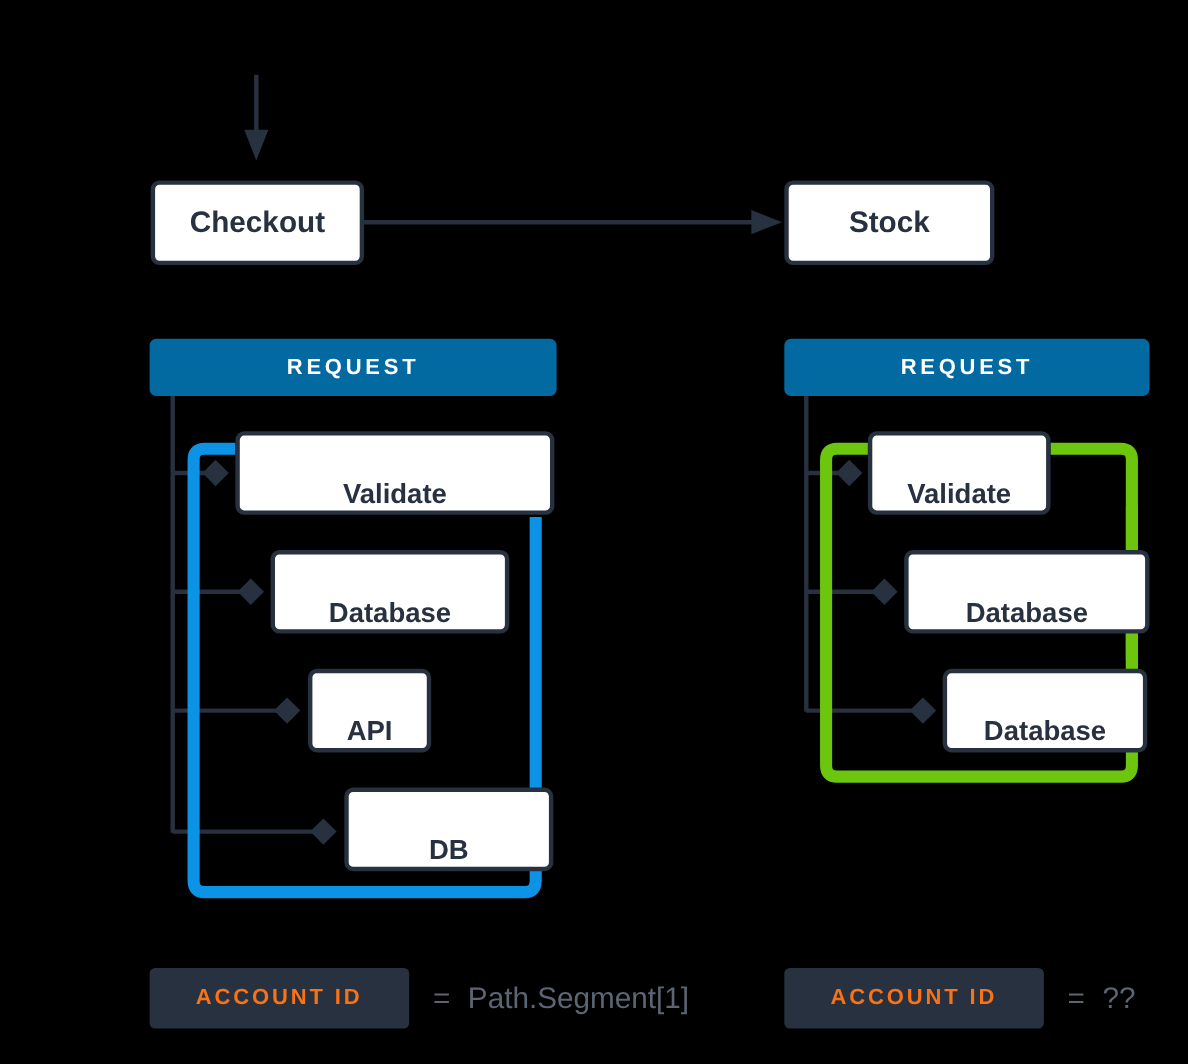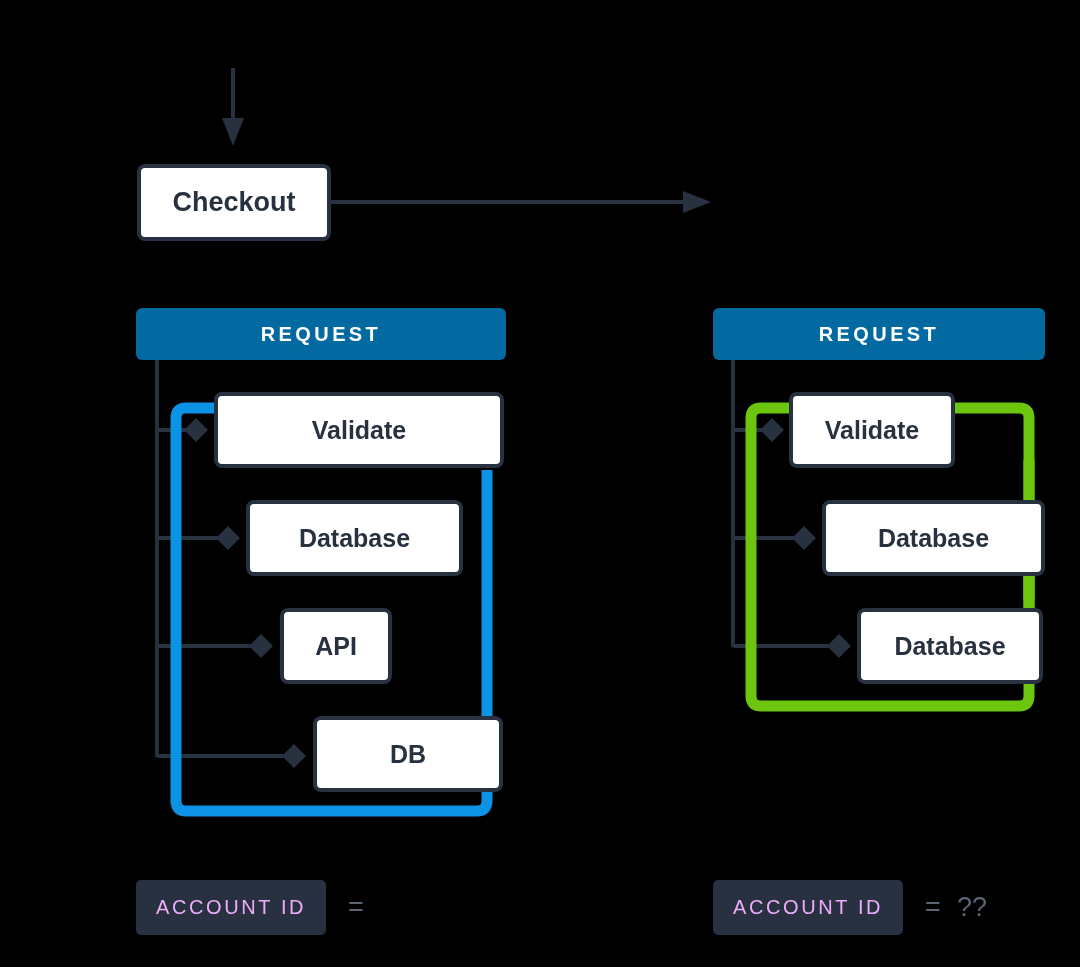--- a/index.html
+++ b/index.html
@@ -20,21 +20,21 @@
     background:#ffffff;
     border:4px solid #27313f;
     border-radius:8px;
     display:flex;align-items:center;justify-content:center;
     color:#27313f;
     font-weight:bold;
     box-sizing:border-box;
     z-index:5;
   }
   .node.big{font-size:27px;}
-  .node.med{font-size:25px;}
+  .node.med{font-size:25px;align-items:flex-end;}
 
   
   .urllabel{
     position:absolute;
     color:#5b6574;
     font-size:25px;
     white-space:nowrap;
     z-index:4;
   }
 
@@ -48,23 +48,23 @@
     font-size:20px;
     font-weight:bold;
     letter-spacing:3.4px;
     box-sizing:border-box;
     z-index:5;
   }
 
   
   .legend{position:absolute;display:flex;align-items:center;z-index:6;}
   .chip{
-    background:#27313f;color:#f0abfc;
-    font-size:20px;font-weight:normal;letter-spacing:2.6px;
-    padding:16px 20px;border-radius:5px;
+    background:#27313f;color:#f97316;
+    font-size:20px;font-weight:bold;letter-spacing:2.6px;
+    padding:16px 42px;border-radius:5px;
     white-space:nowrap;
   }
   .eq{
     color:#5b6574;font-size:27px;margin-left:22px;white-space:nowrap;
   }
   .eqval{color:#5b6574;font-size:27px;margin-left:16px;white-space:nowrap;}
 </style>
 </head>
 <body>
 
@@ -125,20 +125,23 @@
       <line x1="1029" y1="570" x2="1029" y2="620" stroke="#6cc60e" stroke-width="11"></line>
     </g>
   </svg>
 
 
   <div class="node big" style="left:137px;top:164px;width:194px;height:77px;">
     <span>Checkout</span>
   </div>
 
 
+  <div class="node big" style="left:713px;top:164px;width:191px;height:77px;">
+    <span>Stock</span>
+  </div>
 
   <div class="reqbar" style="left:136px;top:308px;width:370px;height:52px;">
     <span>REQUEST</span>
   </div>
 
   <div class="node med" style="left:214px;top:392px;width:290px;height:76px;">
     <span>Validate</span>
   </div>
 
   <div class="node med" style="left:246px;top:500px;width:217px;height:76px;">
@@ -165,20 +168,21 @@
     <span>Database</span>
   </div>
 
   <div class="node med" style="left:857px;top:608px;width:186px;height:76px;">
     <span>Database</span>
   </div>
 
   <div class="legend" style="left:136px;top:880px;">
     <div class="chip">ACCOUNT ID</div>
     <div class="eq">=</div>
+    <div class="eqval">Path.Segment[1]</div>
   </div>
 
   <div class="legend" style="left:713px;top:880px;">
     <div class="chip">ACCOUNT ID</div>
     <div class="eq">=</div>
     <div class="eqval">??</div>
   </div>
 
 </div>
 

